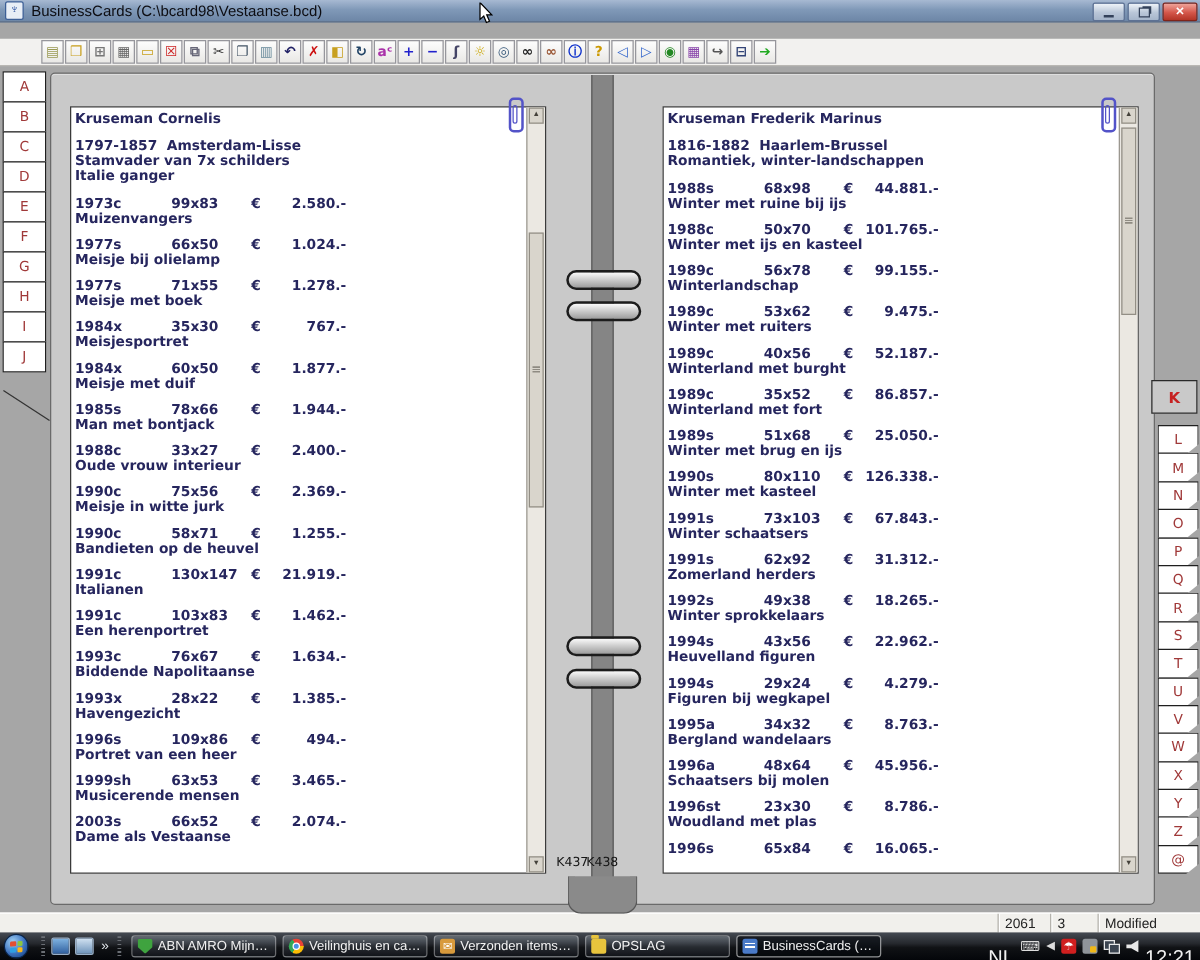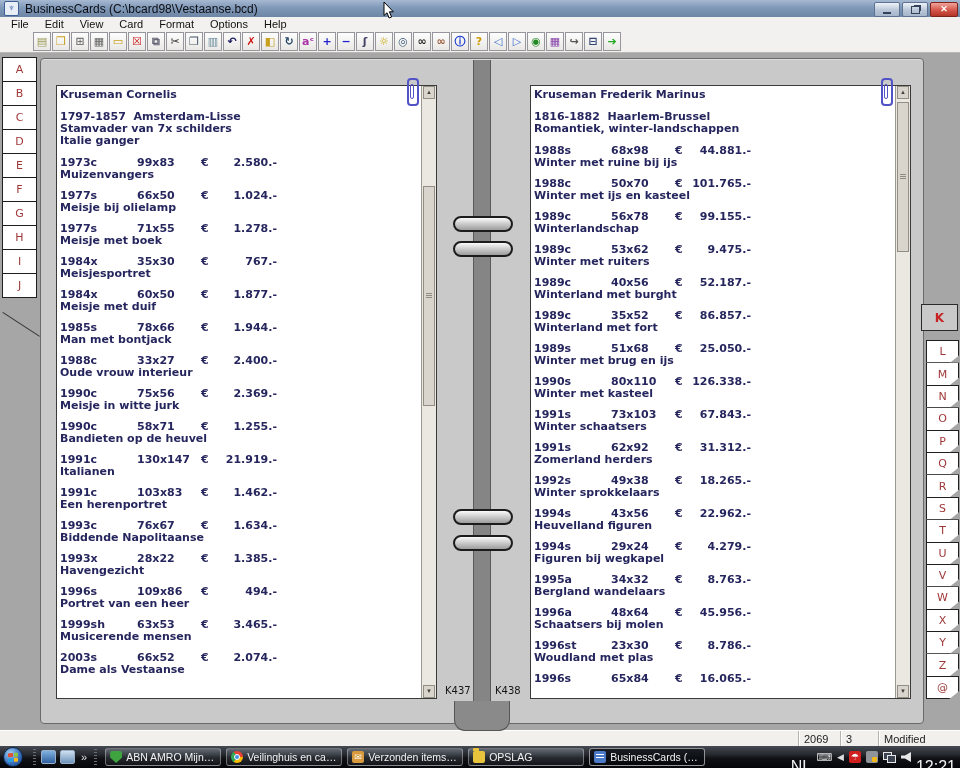--- a/index.html
+++ b/index.html
@@ -140,29 +140,20 @@
         </div>
       <div class="win-btn">
           <div class="restore-glyph"></div>
         </div>
       <div class="win-btn close">
           <span>✕</span>
         </div>
     </div>
   </div>
 
-  <div class="menubar" id="menubar">
-      <div class="menu-item">File</div>
-      <div class="menu-item">Edit</div>
-      <div class="menu-item">View</div>
-      <div class="menu-item">Card</div>
-      <div class="menu-item">Format</div>
-      <div class="menu-item">Options</div>
-      <div class="menu-item">Help</div>
-    </div>
 
   <div class="toolbar" id="toolbar">
       <div class="tb-btn">
         <span class="tb-glyph" style="color: rgb(154, 154, 85);">▤</span>
       </div>
       <div class="tb-btn">
         <span class="tb-glyph" style="color: rgb(200, 160, 32);">❒</span>
       </div>
       <div class="tb-btn">
         <span class="tb-glyph" style="color: rgb(119, 119, 119);">⊞</span>
@@ -269,21 +260,21 @@
     <div class="ltab-diag"></div>
 
     <div class="binder">
       <div class="spine"></div>
       <div class="ring" style="top:157px"></div>
       <div class="ring" style="top:182px"></div>
       <div class="ring" style="top:450px"></div>
       <div class="ring" style="top:476px"></div>
       <div class="bottom-tab"></div>
       <div class="page-label" style="left:404px;top:626px">K437</div>
-      <div class="page-label" style="left:454px;top:626px">K438</div>
+      <div class="page-label" style="left:428px;top:626px">K438</div>
 
       <div class="page left">
         <div class="paperclip" style="right:17px"></div>
         <div class="page-content" id="pageL"><div class="page-title">Kruseman Cornelis</div><div class="bio"><div>1797-1857  Amsterdam-Lisse</div><div>Stamvader van 7x schilders</div><div>Italie ganger</div></div><div class="entry"><div class="erow"><span class="c1">1973c</span><span class="c2">99x83</span><span class="c3">€</span><span class="c4">2.580.-</span></div><div class="etitle">Muizenvangers</div></div><div class="entry"><div class="erow"><span class="c1">1977s</span><span class="c2">66x50</span><span class="c3">€</span><span class="c4">1.024.-</span></div><div class="etitle">Meisje bij olielamp</div></div><div class="entry"><div class="erow"><span class="c1">1977s</span><span class="c2">71x55</span><span class="c3">€</span><span class="c4">1.278.-</span></div><div class="etitle">Meisje met boek</div></div><div class="entry"><div class="erow"><span class="c1">1984x</span><span class="c2">35x30</span><span class="c3">€</span><span class="c4">767.-</span></div><div class="etitle">Meisjesportret</div></div><div class="entry"><div class="erow"><span class="c1">1984x</span><span class="c2">60x50</span><span class="c3">€</span><span class="c4">1.877.-</span></div><div class="etitle">Meisje met duif</div></div><div class="entry"><div class="erow"><span class="c1">1985s</span><span class="c2">78x66</span><span class="c3">€</span><span class="c4">1.944.-</span></div><div class="etitle">Man met bontjack</div></div><div class="entry"><div class="erow"><span class="c1">1988c</span><span class="c2">33x27</span><span class="c3">€</span><span class="c4">2.400.-</span></div><div class="etitle">Oude vrouw interieur</div></div><div class="entry"><div class="erow"><span class="c1">1990c</span><span class="c2">75x56</span><span class="c3">€</span><span class="c4">2.369.-</span></div><div class="etitle">Meisje in witte jurk</div></div><div class="entry"><div class="erow"><span class="c1">1990c</span><span class="c2">58x71</span><span class="c3">€</span><span class="c4">1.255.-</span></div><div class="etitle">Bandieten op de heuvel</div></div><div class="entry"><div class="erow"><span class="c1">1991c</span><span class="c2">130x147</span><span class="c3">€</span><span class="c4">21.919.-</span></div><div class="etitle">Italianen</div></div><div class="entry"><div class="erow"><span class="c1">1991c</span><span class="c2">103x83</span><span class="c3">€</span><span class="c4">1.462.-</span></div><div class="etitle">Een herenportret</div></div><div class="entry"><div class="erow"><span class="c1">1993c</span><span class="c2">76x67</span><span class="c3">€</span><span class="c4">1.634.-</span></div><div class="etitle">Biddende Napolitaanse</div></div><div class="entry"><div class="erow"><span class="c1">1993x</span><span class="c2">28x22</span><span class="c3">€</span><span class="c4">1.385.-</span></div><div class="etitle">Havengezicht</div></div><div class="entry"><div class="erow"><span class="c1">1996s</span><span class="c2">109x86</span><span class="c3">€</span><span class="c4">494.-</span></div><div class="etitle">Portret van een heer</div></div><div class="entry"><div class="erow"><span class="c1">1999sh</span><span class="c2">63x53</span><span class="c3">€</span><span class="c4">3.465.-</span></div><div class="etitle">Musicerende mensen</div></div><div class="entry"><div class="erow"><span class="c1">2003s</span><span class="c2">66x52</span><span class="c3">€</span><span class="c4">2.074.-</span></div><div class="etitle">Dame als Vestaanse</div></div></div>
         <div class="vscroll">
           <div class="sbtn up">▲</div>
           <div class="sthumb" style="top:100px;height:220px"></div>
           <div class="sbtn down">▼</div>
         </div>
       </div>
@@ -315,21 +306,21 @@
         <div class="rtab">W</div>
         <div class="rtab">X</div>
         <div class="rtab">Y</div>
         <div class="rtab">Z</div>
         <div class="rtab">@</div>
       </div>
   </div>
 
   <div class="statusbar">
     <div class="sb-main"></div>
-    <div class="sb-cell sb-c1">2069</div>
+    <div class="sb-cell sb-c1">2061</div>
     <div class="sb-cell sb-c2">3</div>
     <div class="sb-cell sb-c3">Modified</div>
   </div>
 
   <div class="taskbar">
     <div class="start-orb">
       <div class="flag">
         <i style="background:#e34f33"></i>
           <i style="background:#8bc541"></i>
           <i style="background:#2f9fe3"></i>

